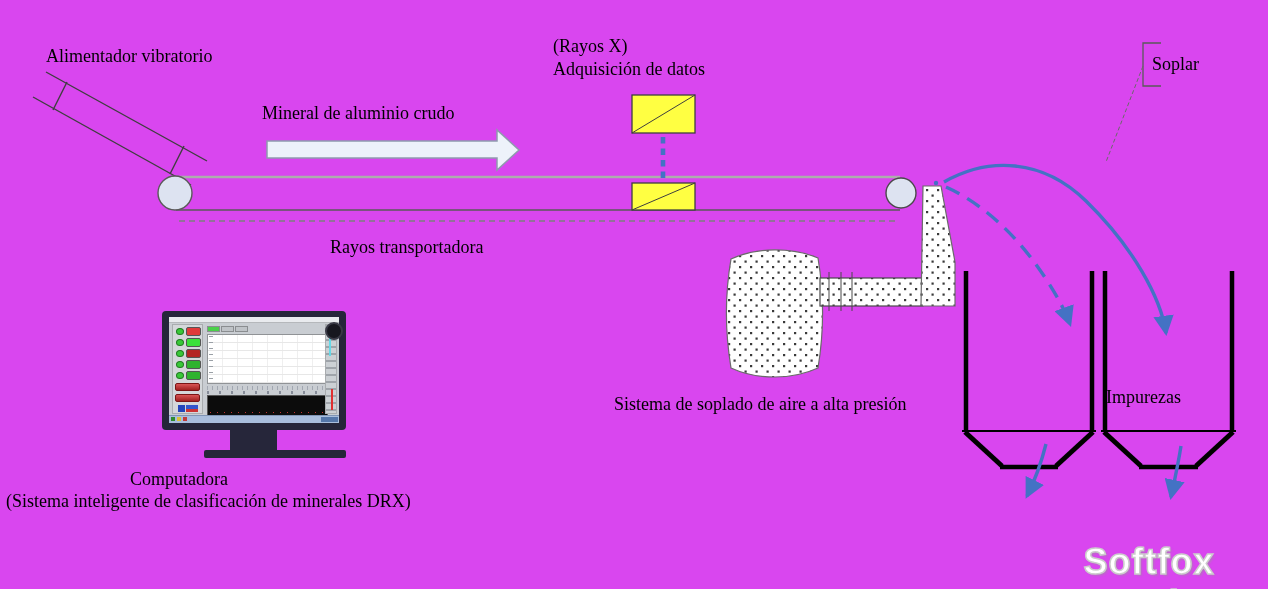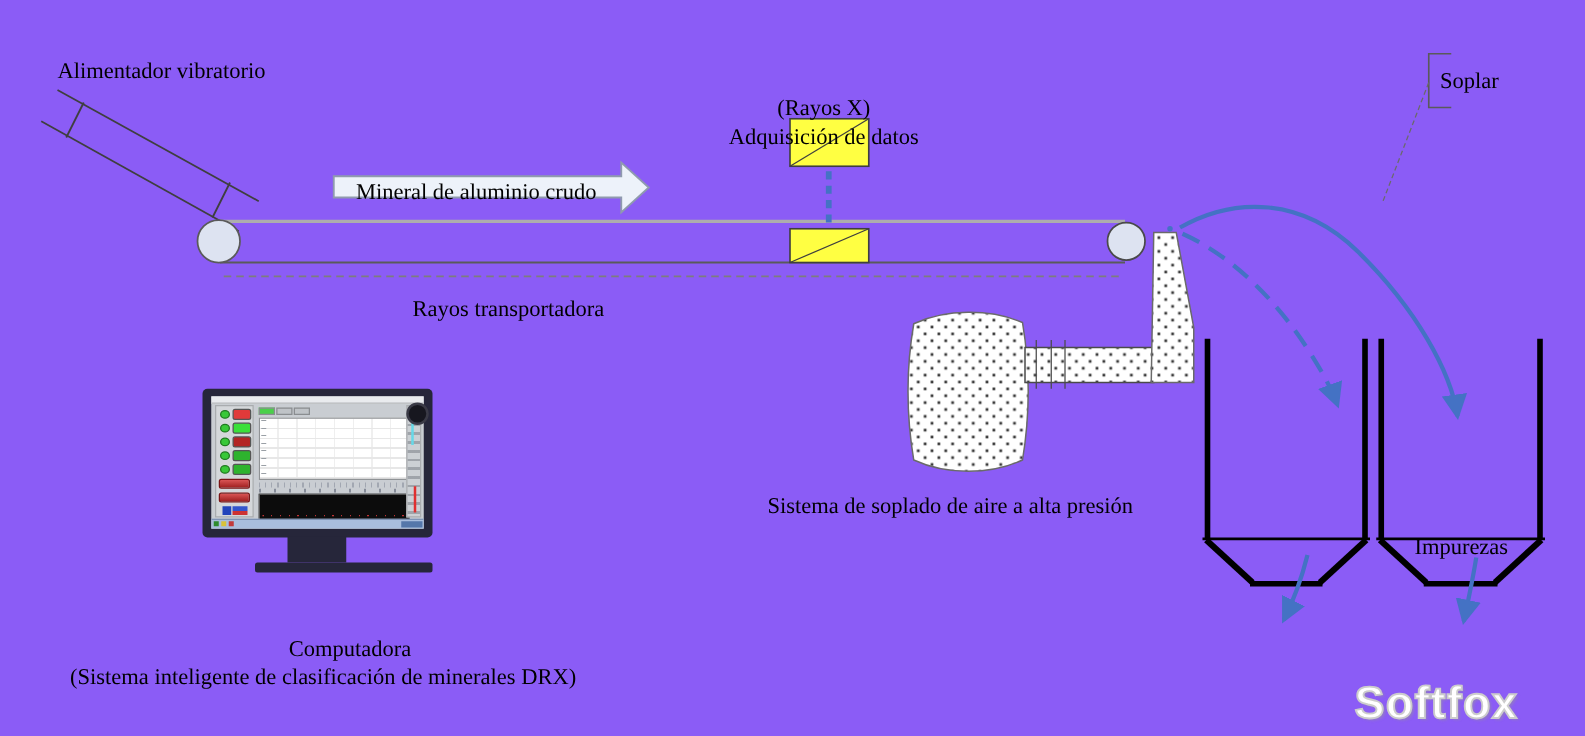--- a/index.html
+++ b/index.html
@@ -1,25 +1,25 @@
 <!DOCTYPE html>
 <html style="--accent-blue: #4472c4; --xray-yellow: #ffff42; --roller-fill: #dde3f1; --arrow-fill: #edf2fa; --monitor-frame: #26263a; --line-dark: #3f3f3f; --bin-black: #000000; --watermark-gray: #cccccc;"><head>
 <meta charset="utf-8">
 <style>
   :root{
     --accent-blue:#4472c4; --xray-yellow:#ffff42; --roller-fill:#dde3f1;
     --arrow-fill:#edf2fa; --monitor-frame:#26263a; --line-dark:#3f3f3f;
     --bin-black:#000000; --watermark-gray:#cccccc;
   }
   html,body{margin:0;padding:0;background:#fff;}
-  .canvas{position:relative;width:1268px;height:589px;background:#8b5cf6;overflow:hidden;
+  .canvas{position:relative;width:1268px;height:589px;background:#d946ef;overflow:hidden;
           font-family:"Liberation Serif","DejaVu Serif",serif;color:#000;}
   .art{position:absolute;left:0;top:0;}
   .lbl{position:absolute;font-size:18px;line-height:22px;white-space:nowrap;}
-  .lbl.center{text-align:center;white-space:normal;margin-top:40px;}
+  .lbl.center{white-space:normal;}
   
   .monitor-frame{position:absolute;left:162px;top:311px;width:184px;height:119px;
                  background:var(--monitor-frame);border-radius:4px;}
   .monitor-screen{position:absolute;left:7px;top:6px;width:170px;height:106px;background:#c9cdd2;overflow:hidden;}
   .app-titlebar{position:absolute;left:0;top:0;right:0;height:5px;background:#e9ebee;border-bottom:1px solid #b5b8bb;}
   .left-panel{position:absolute;left:3px;top:7px;width:31px;bottom:9px;background:#d4d7da;border:1px solid #a9acaf;box-sizing:border-box;}
   .ctl-row{display:flex;align-items:center;gap:2px;margin:2px 0 0 3px;height:9px;}
   .led{width:8px;height:7px;border-radius:50%;background:#38c838;border:1px solid #1f7a1f;box-sizing:border-box;}
   .pbtn{width:15px;height:9px;border-radius:2px;border:1px solid #555;box-sizing:border-box;}
   .b1{background:#e03a3a;} .b2{background:#3ae03a;} .b3{background:#b32424;} .b4{background:#2eb32e;} .b5{background:#2eb32e;}

